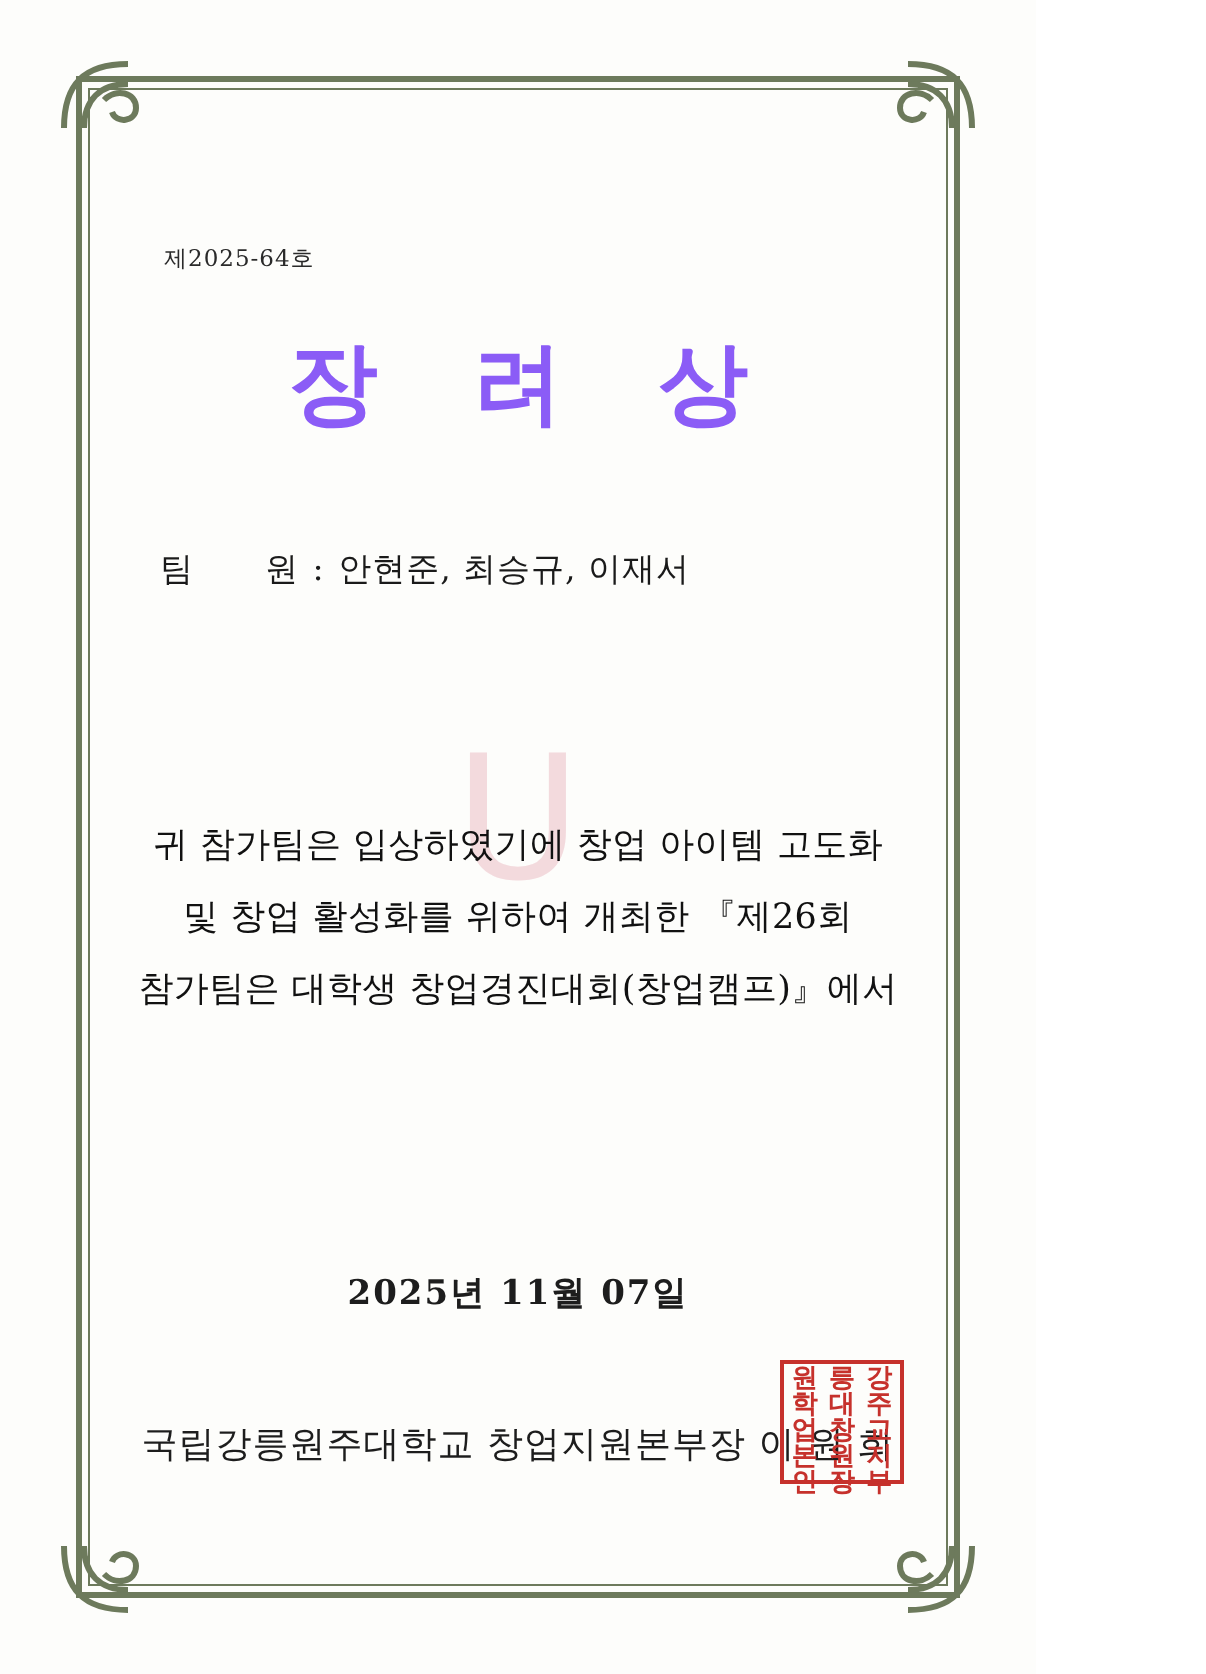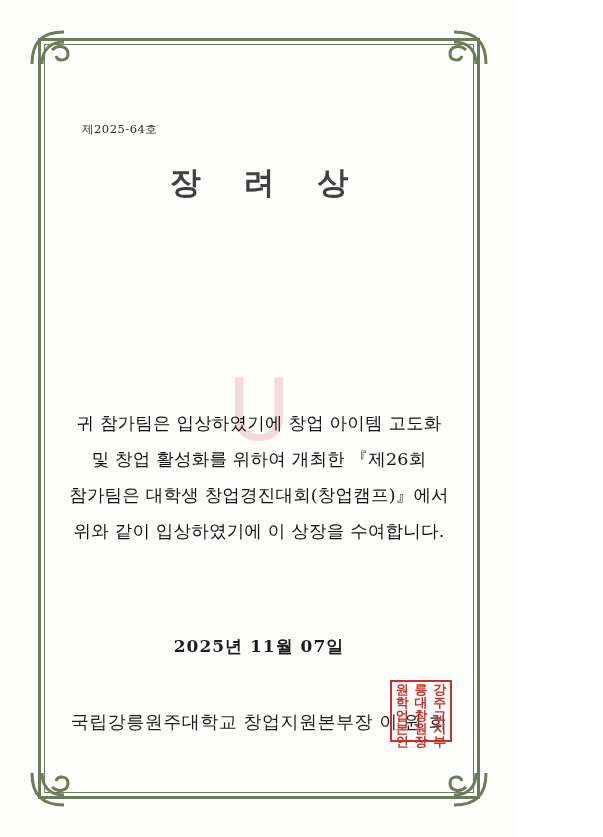--- a/index.html
+++ b/index.html
@@ -68,25 +68,25 @@
     letter-spacing: 0.5px;
     color: #2a2a2a;
   }
 
   .title {
     position: absolute;
     left: 0;
     right: 0;
     top: 102px;
     text-align: center;
-    font-size: 31px;
+    font-size: 45px;
     letter-spacing: 16px;
     text-indent: 16px;
     font-weight: 700;
-    color: #404040;
+    color: #8b5cf6;
   }
 
   .fields {
     position: absolute;
     left: 20px;
     top: 210px;
     font-size: 16.5px;
     line-height: 30px;
     color: #1a1a1a;
   }
@@ -211,29 +211,29 @@
     </svg>
   </div>
 
   <div class="content">
 
     <div class="doc-number">제2025-64호</div>
 
     <div class="title">장 려 상</div>
 
     <div class="fields">
+      <div class="field-row"><span class="field-label">팀　　원 : </span><span class="field-value">안현준, 최승규, 이재서</span></div>
     </div>
 
     <div class="watermark">U</div>
 
     <div class="body-text">
       <div class="line first">귀 참가팀은 입상하였기에 창업 아이템 고도화</div>
       <div class="line">및 창업 활성화를 위하여 개최한 『제26회</div>
       <div class="line">참가팀은 대학생 창업경진대회(창업캠프)』에서</div>
-      <div class="line">위와 같이 입상하였기에 이 상장을 수여합니다.</div>
     </div>
 
     <div class="date">2025년 11월 07일</div>
 
     <div class="signature">국립강릉원주대학교 창업지원본부장 이 원 희</div>
 
     <div class="seal">
       <div class="seal-grid">
         <div class="seal-ch">강</div>
         <div class="seal-ch">릉</div>

